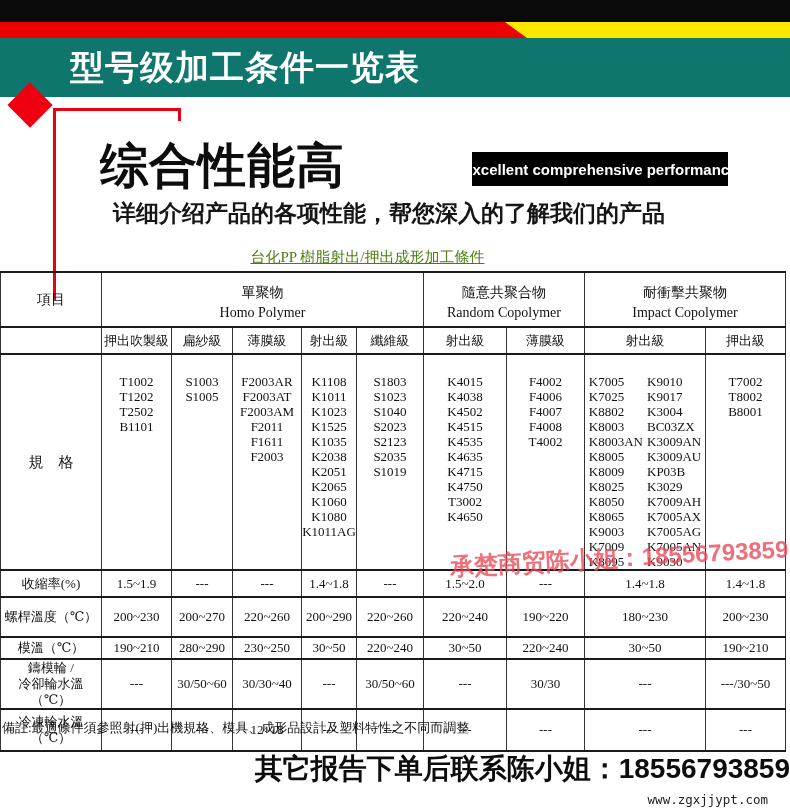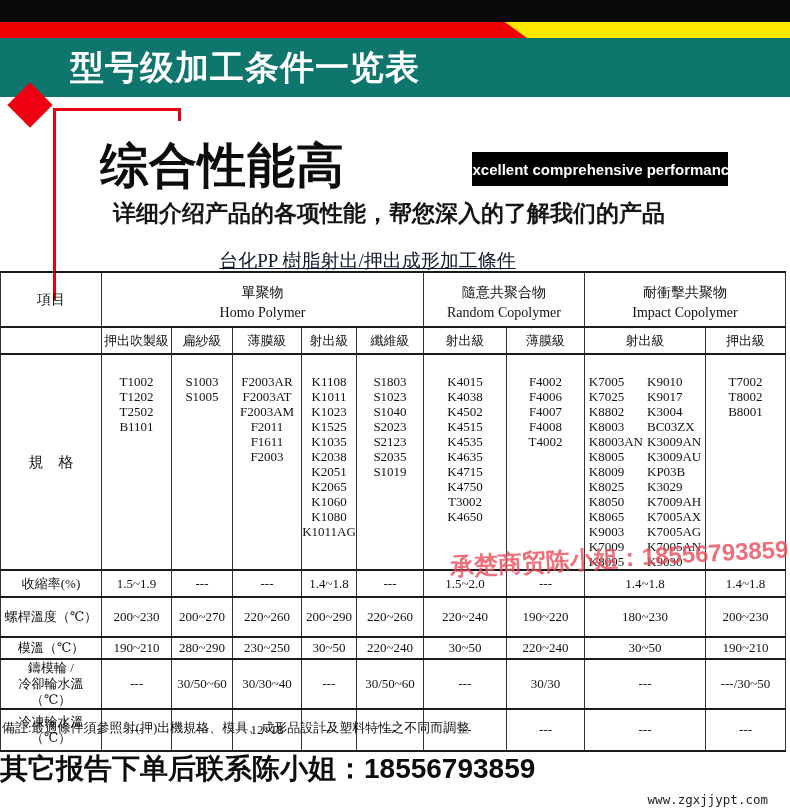--- a/index.html
+++ b/index.html
@@ -20,22 +20,22 @@
   .brk-h{position:absolute;left:53px;top:108px;width:128px;height:3px;background:#e60012;}
   .brk-t{position:absolute;left:178px;top:108px;width:3px;height:13px;background:#e60012;}
   .hero-heading{position:absolute;left:100px;top:134px;font-size:48px;font-weight:900;
         color:#0d0d0d;letter-spacing:1px;white-space:nowrap;}
   .badge{position:absolute;left:472px;top:152px;width:256px;height:34px;background:#000000;
         display:flex;align-items:center;justify-content:center;}
   .badge span{color:#fff;font-size:15px;font-weight:bold;white-space:nowrap;}
   .hero-subtitle{position:absolute;left:113px;top:198px;font-size:23px;font-weight:bold;
         color:#161616;white-space:nowrap;}
   
-  .tbl-title{position:absolute;left:0;top:248px;width:735px;text-align:center;font-size:19px;
-        font-family:"Liberation Serif","DejaVu Serif",serif;color:#0f172a;}
+  .tbl-title{position:absolute;left:0;top:248px;width:735px;text-align:center;font-size:15px;
+        font-family:"Liberation Serif","DejaVu Serif",serif;color:#4d7c0f;}
   .tbl-title span{text-decoration:underline;}
   table.spec{position:absolute;left:0;top:271px;border-collapse:collapse;table-layout:fixed;
         width:786px;font-family:"Liberation Serif","DejaVu Serif",serif;color:#111;}
   table.spec th,table.spec td{border-left:1px solid #333;border-right:1px solid #333;
         border-top:2px solid #1a1a1a;border-bottom:2px solid #1a1a1a;
         text-align:center;vertical-align:middle;font-weight:normal;padding:0;overflow:hidden;}
   tr.r-group{height:55px;}
   tr.r-grade{height:27px;}
   tr.r-grade th{font-size:13px;white-space:nowrap;}
   tr.r-spec{height:197px;}
@@ -54,21 +54,21 @@
   tbody.cond tr:nth-child(4){height:22px;}
   tbody.cond tr:nth-child(5){height:42px;}
   tbody.cond tr:nth-child(6){height:23px;}
   .tbl-note{position:absolute;left:2px;top:719px;font-size:13px;color:#111;
         font-family:"Liberation Serif","DejaVu Serif",serif;white-space:nowrap;}
   
   .watermark{position:absolute;left:450px;top:551px;font-size:24px;font-weight:bold;
         color:rgba(234,74,88,0.8);transform:rotate(-3deg);transform-origin:left center;
         white-space:nowrap;pointer-events:none;z-index:5;}
   
-  .footer-contact{position:absolute;left:0;top:750px;width:790px;text-align:left;
+  .footer-contact{position:absolute;left:0;top:750px;width:790px;text-align:right;
         font-size:28px;font-weight:bold;color:#0d0d0d;white-space:nowrap;}
   .site-url{position:absolute;right:22px;top:792px;font-size:12.5px;color:#222;
         font-family:"DejaVu Sans Mono",monospace;}
 </style>
 </head>
 <body>
 
 <div class="page">
 
   <div class="top-black"></div>

